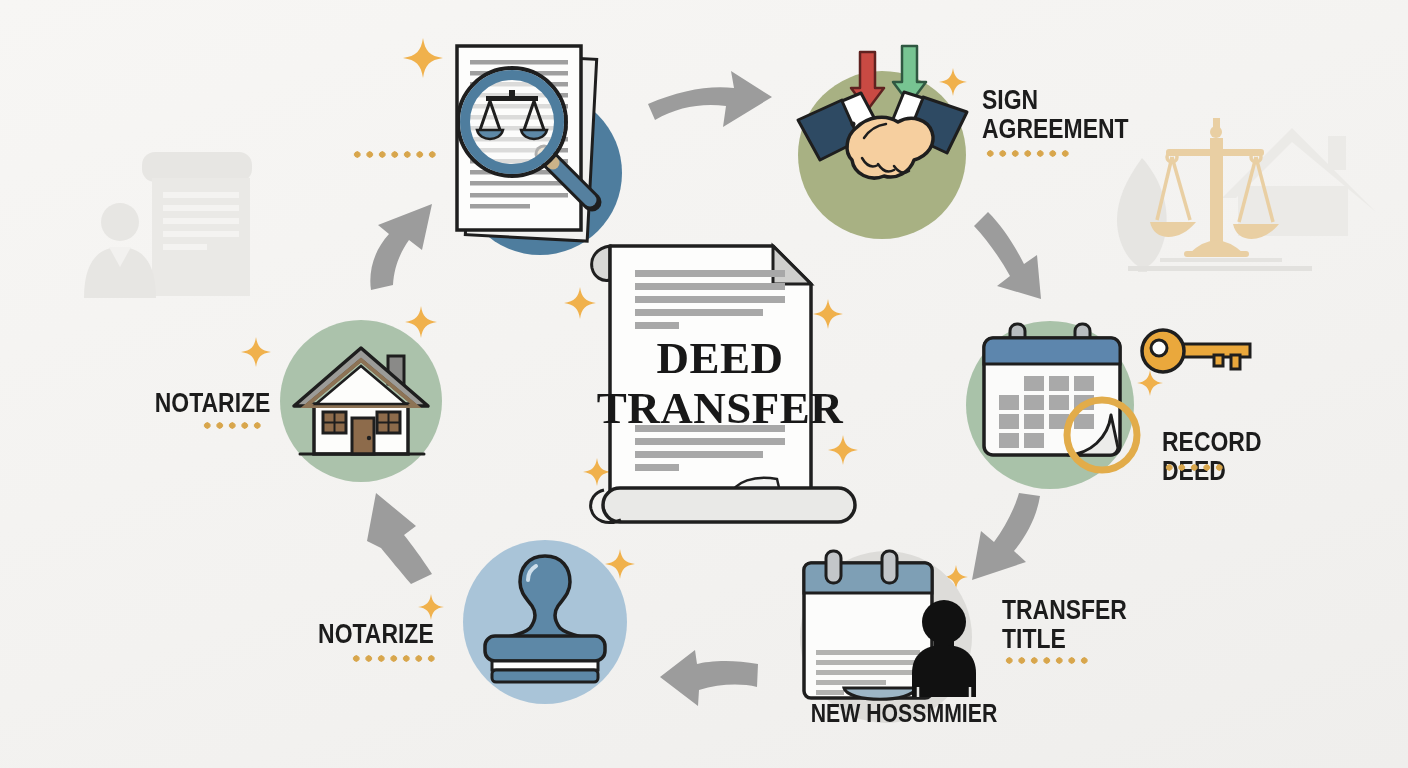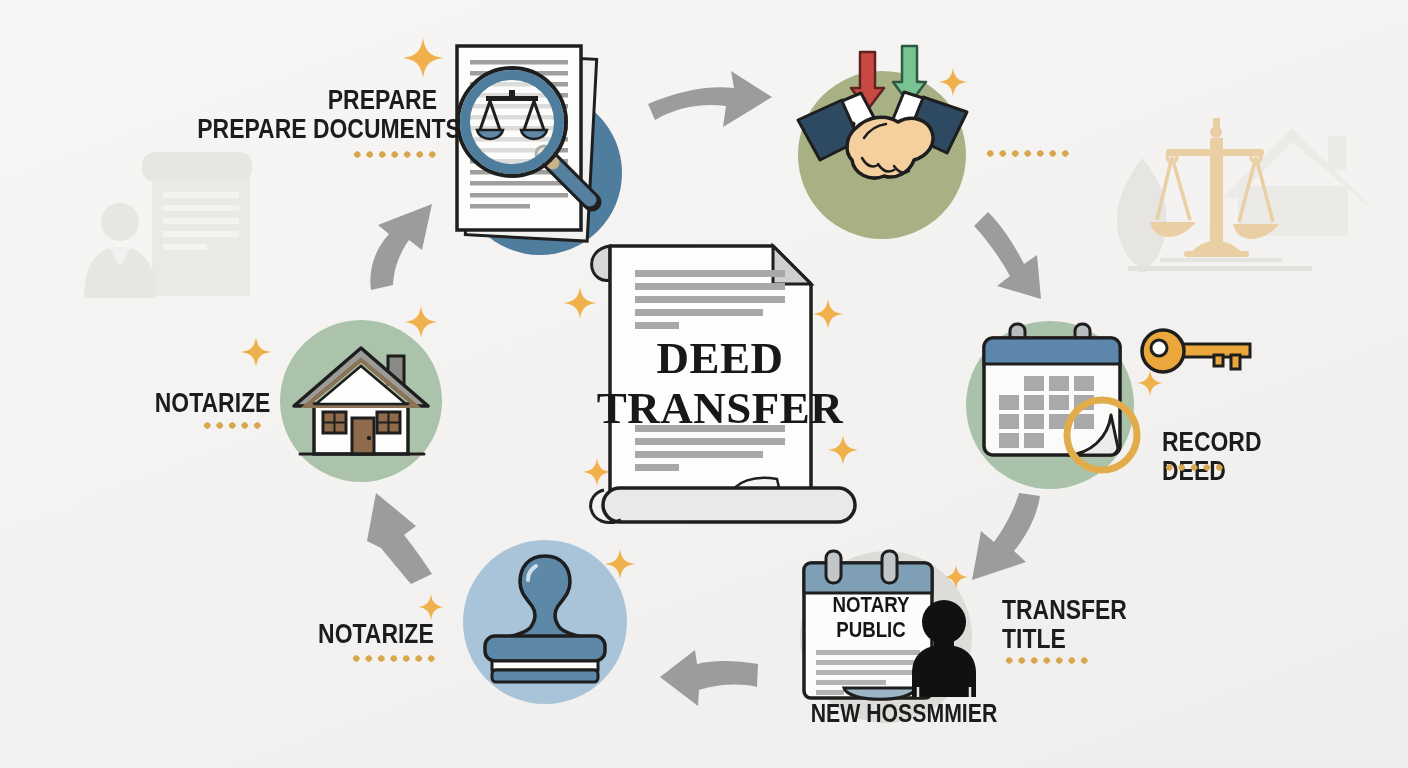--- a/index.html
+++ b/index.html
@@ -253,26 +253,20 @@
       <rect x="28" y="145" width="28" height="5"></rect>
     </g>
     <path d="M56,143 C60,158 124,158 128,143 Z" fill="#9db6c6" stroke="#1e1e1e" stroke-width="3"></path>
     <g fill="#111111">
       <circle cx="156" cy="77" r="22"></circle>
       <rect x="146" y="92" width="20" height="14"></rect>
       <path d="M124,152 L124,128 C124,110 136,100 156,100 C176,100 188,110 188,128 L188,152 Z"></path>
     </g>
     <path d="M130,142 L130,152 M182,142 L182,152" stroke="#e8e8e6" stroke-width="2.5" fill="none"></path>
   </svg>
-  <div class="abs" style="left:816px;top:593px;width:110px">
-    <div class="notepad-text cond c">
-      <div>NOTARY</div>
-      <div>PUBLIC</div>
-    </div>
-  </div>
   <div class="abs caption cond c" style="left:795px;top:699px;width:210px">NEW HOSSMMIER</div>
 
   <svg class="abs" style="left:460px;top:538px" width="170" height="170" viewBox="0 0 170 170">
     <circle cx="85" cy="84" r="82" fill="#a9c4d8"></circle>
     <path d="M85,18 C68,18 60,30 60,44 C60,55 67,61 72,68 C76,74 76,82 70,90 C64,96 52,98 44,100 L126,100 C118,98 106,96 100,90 C94,82 94,74 98,68 C103,61 110,55 110,44 C110,30 102,18 85,18 Z" fill="#5d88a7" stroke="#1e1e1e" stroke-width="3.5" stroke-linejoin="round"></path>
     <path d="M76,28 C71,31 68,36 68,42" fill="none" stroke="#cfe0ec" stroke-width="4" stroke-linecap="round"></path>
     <rect x="25" y="98" width="120" height="25" rx="10" fill="#5d88a7" stroke="#1e1e1e" stroke-width="3.5"></rect>
     <rect x="32" y="123" width="106" height="9" fill="#fdfdfc" stroke="#1e1e1e" stroke-width="3"></rect>
     <rect x="32" y="132" width="106" height="12" rx="4" fill="#5d88a7" stroke="#1e1e1e" stroke-width="3"></rect>
   </svg>
@@ -288,28 +282,28 @@
     <circle cx="93" cy="122" r="2.2" fill="#1e1e1e"></circle>
     <g>
       <rect x="47" y="96" width="23" height="21" fill="#8d6b4b" stroke="#1e1e1e" stroke-width="3"></rect>
       <path d="M58.5,96 V117 M47,106.5 H70" stroke="#1e1e1e" stroke-width="2"></path>
       <rect x="101" y="96" width="23" height="21" fill="#8d6b4b" stroke="#1e1e1e" stroke-width="3"></rect>
       <path d="M112.5,96 V117 M101,106.5 H124" stroke="#1e1e1e" stroke-width="2"></path>
     </g>
     <path d="M24,138 L148,138" stroke="#1e1e1e" stroke-width="3" stroke-linecap="round"></path>
   </svg>
 
-  <div class="abs" style="left:155px;top:86px;width:282px">
-    <div class="lbl cond r">
-      <div>PREPARE</div>
-      <div>PREPARE DOCUMENTS</div>
-    </div>
-  </div>
   <div class="abs dots" style="left:351px;top:151px"></div>
 
+  <div class="abs" style="left:982px;top:86px;width:220px">
+    <div class="lbl cond l">
+      <div>SIGN</div>
+      <div>AGREEMENT</div>
+    </div>
+  </div>
   <div class="abs dots" style="left:984px;top:150px"></div>
 
   <div class="abs" style="left:1162px;top:428px;width:140px">
     <div class="lbl cond l">
       <div>RECORD</div>
       <div>DEED</div>
     </div>
   </div>
   <div class="abs dots sm" style="left:1163px;top:464px"></div>
 

